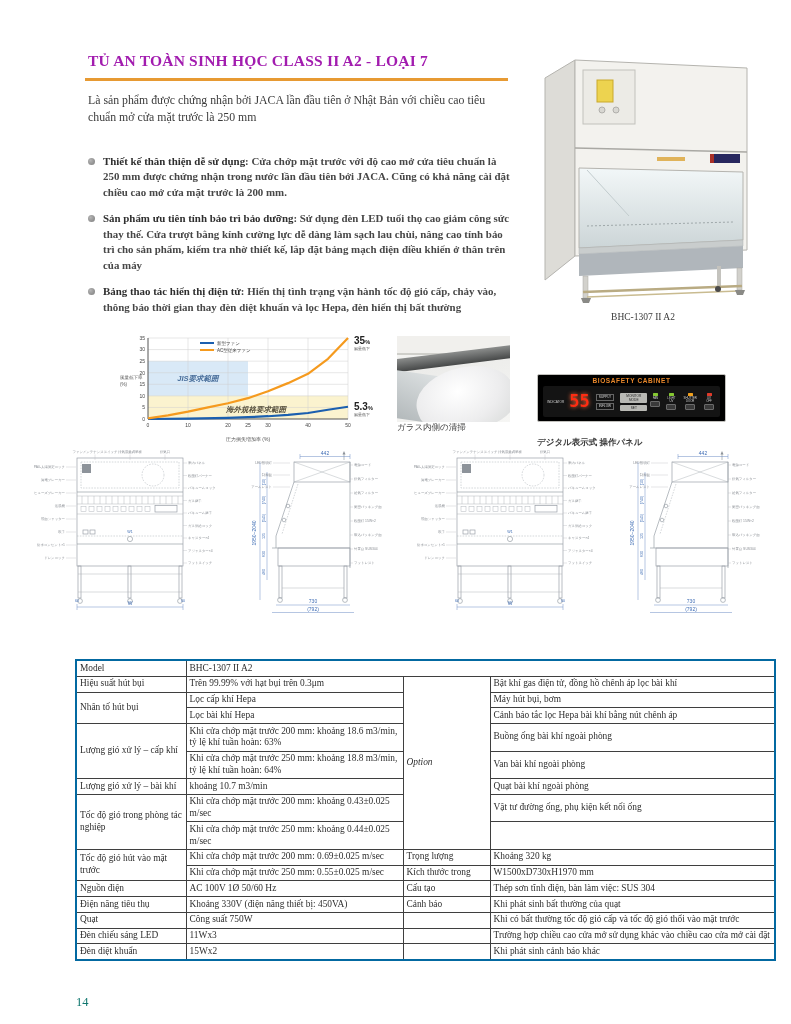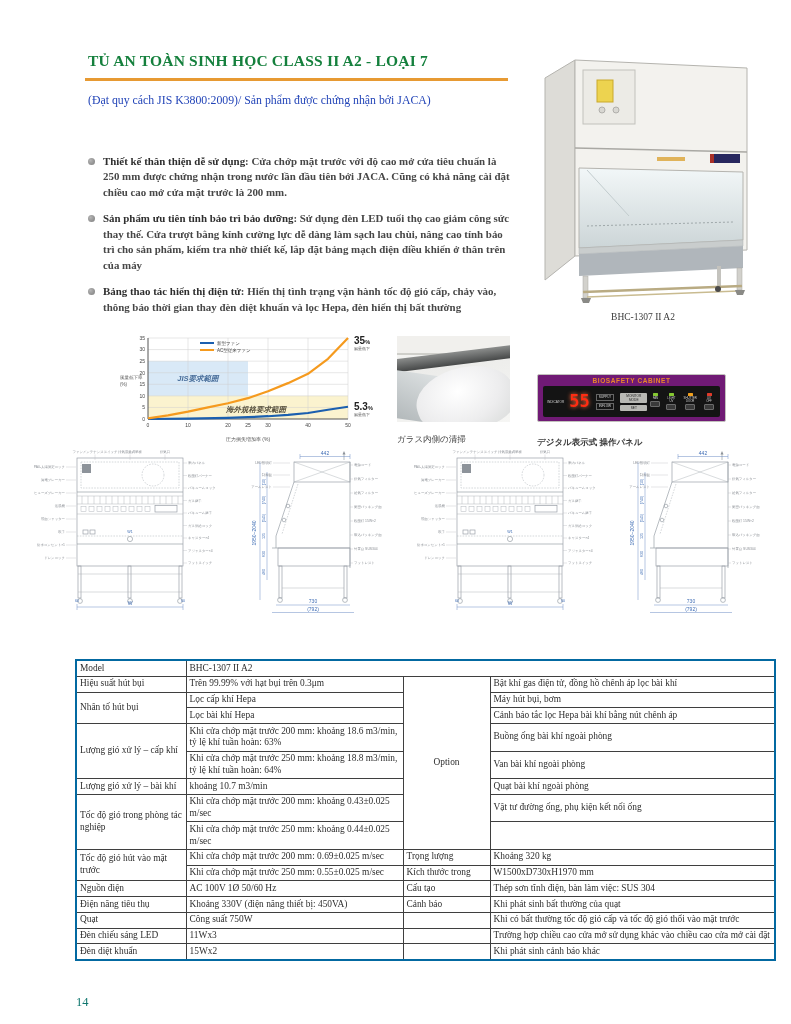--- a/index.html
+++ b/index.html
@@ -1,20 +1,20 @@
 <!DOCTYPE html>
 <html><head>
 <meta charset="utf-8">
 <style>
   html,body{margin:0;padding:0;background:#9a9a9a;}
   .page{position:relative;width:791px;height:1024px;background:#ffffff;margin:0 auto;
         font-family:"Liberation Serif", serif;color:#3f3f3f;overflow:hidden;}
 
   
-  .title{position:absolute;left:88px;top:52px;font-size:15.5px;font-weight:bold;color:#15803d;letter-spacing:.2px;}
+  .title{position:absolute;left:88px;top:52px;font-size:15.5px;font-weight:bold;color:#a21caf;letter-spacing:.2px;}
   .title-rule{position:absolute;left:85px;top:78px;width:423px;height:2.5px;background:#E79A33;}
 
   
   .intro{position:absolute;left:88px;top:92px;width:424px;font-size:11.8px;line-height:1.42;color:#3b3b3b;}
   .intro .blue{color:#2345B8;}
 
   
   .features{position:absolute;left:88px;top:154px;width:426px;list-style:none;margin:0;padding:0;font-weight:bold;}
   .features li{position:relative;padding-left:15px;margin-bottom:11px;font-size:10.9px;line-height:1.42;color:#474747;}
   .features .dot{position:absolute;left:0;top:4px;width:7px;height:7px;border-radius:50%;
@@ -29,21 +29,21 @@
   .fig{position:absolute;}
   .caption{font-size:8.5px;color:#3a3a3a;}
   .photo1{position:relative;width:113px;height:86px;background:linear-gradient(165deg,#fbfbf9 0%,#ececea 35%,#f6f6f4 100%);overflow:hidden;}
   .p1-top{position:absolute;top:0;left:0;height:20%;width:100%;background:#f1f0ed;border-bottom:2px solid #cfcfca;}
   .p1-bar{position:absolute;top:19%;left:-6%;width:115%;height:15%;background:linear-gradient(#8b8d8c,#464848);transform:rotate(-7deg);}
   .p1-glass{position:absolute;bottom:0;left:0;width:46%;height:56%;background:linear-gradient(200deg,#dfe3e4,#b3b9bb);transform:skewY(8deg);}
   .p1-cloth{position:absolute;bottom:-10%;right:-5%;width:88%;height:74%;border-radius:45% 55% 35% 50%;
             background:radial-gradient(ellipse at 45% 35%, #ffffff 0%, #ededee 55%, #d6d8d7 100%);transform:rotate(-18deg);}
 
   
-  .panel{position:relative;width:187px;height:46px;background:#701a75;border:1px solid #c2c1bd;border-radius:2px;
+  .panel{position:relative;width:187px;height:46px;background:#000000;border:1px solid #c2c1bd;border-radius:2px;
          font-family:"Liberation Sans", sans-serif;}
   .panel-title{position:absolute;top:1.5px;left:0;width:100%;text-align:center;color:#E8872A;font-size:6.5px;font-weight:bold;letter-spacing:.6px;}
   .panel-black{position:absolute;left:5px;top:11px;right:5px;bottom:4px;background:#141414;border-radius:2px;
                display:flex;align-items:center;padding:0 4px;box-sizing:border-box;}
   .ind-label{color:#cfcfcf;font-size:3.2px;margin-right:2px;}
   .digits{color:#FF2D12;font-family:"DejaVu Sans Mono", monospace;font-size:17px;font-weight:bold;
           text-shadow:0 0 4px #ff6a3c;line-height:1;margin:0 3px;}
   .flow-col,.mode-col{display:flex;flex-direction:column;gap:2px;margin:0 3px;}
   .flow-col span{color:#ddd;font-size:3.2px;border:0.5px solid #666;padding:0.5px 2px;text-align:center;}
   .mode-col span{color:#222;font-size:3.2px;background:#b9b9b4;border-radius:1px;padding:1px 3px;text-align:center;}
@@ -66,34 +66,34 @@
   .draw-slot svg .dim{fill:#3F6DB5;font-size:5px;font-family:"Liberation Sans", sans-serif;}
   .draw-slot svg .dim.sm{font-size:3.6px;}
   .draw-slot svg .dimline{stroke:#6C8CC4;stroke-width:0.5;fill:none;}
   .draw-slot svg .dlab{fill:#8c9096;font-size:3.4px;font-family:"Liberation Sans", sans-serif;}
   .draw-slot svg .leader{stroke:#b3b7bc;stroke-width:0.35;fill:none;}
 
   
   .spec-table{position:absolute;left:75px;top:659px;border-collapse:collapse;width:699px;
               font-size:9.4px;line-height:1.25;color:#2e2e2e;border:2px solid #0369a1;table-layout:fixed;}
   .spec-table td{border:1px solid #3f3f3f;padding:1.5px 3px;vertical-align:middle;overflow:hidden;}
-  .spec-table td.center{text-align:center;}
+  .spec-table td.center{text-align:left;font-style:italic;}
 
   .page-num{position:absolute;left:76px;top:995px;font-size:12.5px;color:#0f766e;}
 </style>
 </head>
 <body>
 
 <div class="page">
 
   <div class="title">TỦ AN TOÀN SINH HỌC CLASS II A2 - LOẠI 7</div>
   <div class="title-rule"></div>
 
   <div class="intro">
-    <div class="blue">(Đạt quy cách JIS K3800:2009)/ Sản phẩm được chứng nhận bởi JACA)</div>
+    <div>Là sản phẩm được chứng nhận bởi JACA lần đầu tiên ở Nhật Bản với chiều cao tiêu chuẩn mở cửa mặt trước là 250 mm</div>
   </div>
 
   <ul class="features">
       <li><span class="dot"></span><b>Thiết kế thân thiện dễ sử dụng</b><span>: Cửa chớp mặt trước với độ cao mở cửa tiêu chuẩn là 250 mm được chứng nhận trong nước lần đầu tiên bởi JACA. Cũng có khả năng cài đặt chiều cao mở cửa mặt trước là 200 mm.</span></li>
       <li><span class="dot"></span><b>Sản phẩm ưu tiên tính bảo trì bảo dưỡng</b><span>: Sử dụng đèn LED tuổi thọ cao giảm công sức thay thế. Cửa trượt bằng kính cường lực dễ dàng làm sạch lau chùi, nâng cao tính bảo trì cho sản phẩm, kiểm tra nhờ thiết kế, lắp đặt bảng mạch điện điều khiển ở thân trên của máy</span></li>
       <li><span class="dot"></span><b>Bảng thao tác hiển thị điện tử</b><span>: Hiển thị tình trạng vận hành tốc độ gió cấp, chảy vào, thông báo thời gian thay đèn diệt khuẩn và lọc Hepa, đèn hiển thị bất thường</span></li>
     </ul>
 
   <div class="fig-product">
     <svg width="252" height="262" viewBox="0 0 252 262">
@@ -179,21 +179,21 @@
         <text x="236" y="84.73428571428572" font-size="4" fill="#555">風量低下</text>
       </svg></div>
 
   <div class="fig" style="left:397px;top:336px;width:113px;">
     <div class="photo1">
       <div class="p1-top"></div>
       <div class="p1-bar"></div>
       <div class="p1-glass"></div>
       <div class="p1-cloth"></div>
     </div>
-    <div class="caption" style="margin-top:12px;">ガラス内側の清掃</div>
+    <div class="caption" style="margin-top:0;">ガラス内側の清掃</div>
   </div>
 
   <div class="fig" style="left:537px;top:374px;width:187px;">
     <div class="panel">
       <div class="panel-title">BIOSAFETY CABINET</div>
       <div class="panel-black">
         <span class="ind-label">INDICATOR</span>
         <span class="digits">55</span>
         <span class="flow-col">
             <span>SUPPLY</span>

